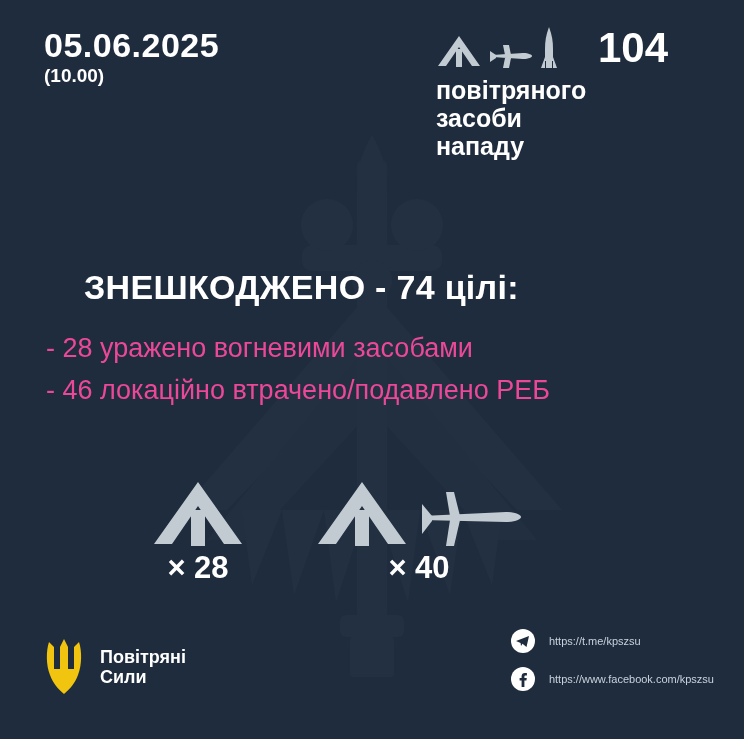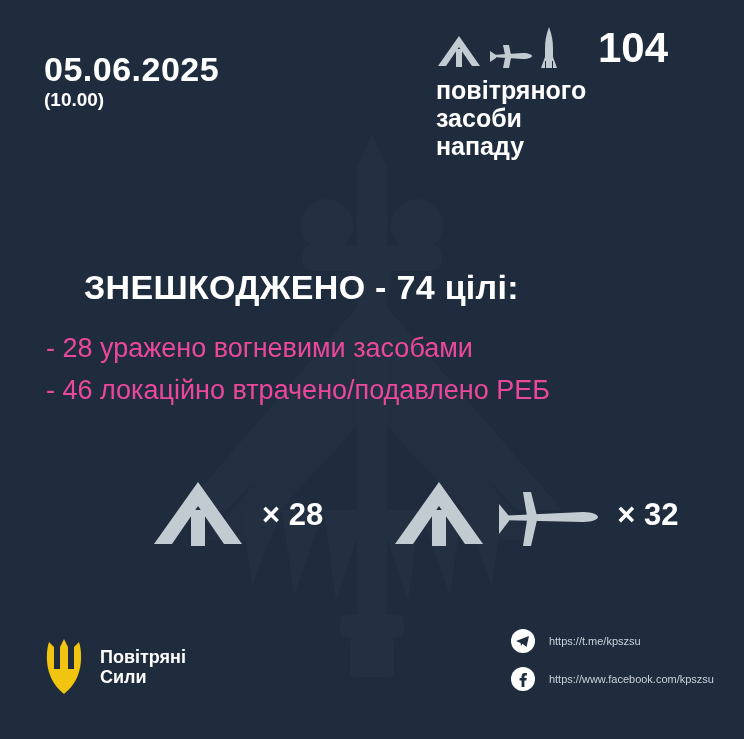--- a/index.html
+++ b/index.html
@@ -31,21 +31,20 @@
     height: 660px;
     opacity: 0.30;
     pointer-events: none;
   }
 
   
   .date-block {
     position: absolute;
     left: 44px;
     top: 28px;
-    margin-top: 24px;
   }
   .date-main {
     color: #ffffff;
     font-size: 34px;
     font-weight: bold;
     letter-spacing: 0.5px;
     line-height: 1.05;
   }
   .date-time {
     color: #ffffff;
@@ -116,21 +115,22 @@
     position: absolute;
     left: 150px;
     top: 480px;
     display: flex;
     align-items: center;
     gap: 68px;
   }
   .count-group {
     display: flex;
     align-items: center;
-    gap: 16px;
+    gap: 0;
+    flex-direction: column;
   }
   .count-icons {
     display: flex;
     align-items: flex-end;
     gap: 10px;
   }
   .count-text {
     color: #ffffff;
     font-size: 31px;
     font-weight: bold;
@@ -268,21 +268,21 @@
           <path d="M48 2 L92 64 L74 64 L48 26 L22 64 L4 64 Z" fill="#c3cbd2"></path>
           <rect x="41" y="30" width="14" height="36" fill="#c3cbd2"></rect>
         </svg>
         <svg width="104" height="60" viewBox="0 0 104 60">
           <path d="M2 26 L86 22 C96 22 101 25 101 27 C101 29 96 32 86 32 L2 30 Z" fill="#c3cbd2"></path>
           <path d="M30 26 L26 2 L34 2 L40 26 Z" fill="#c3cbd2"></path>
           <path d="M30 30 L26 56 L34 56 L40 30 Z" fill="#c3cbd2"></path>
           <path d="M2 14 L12 26 L12 31 L2 44 Z" fill="#c3cbd2"></path>
         </svg>
       </div>
-      <div class="count-text">× 32</div>
+      <div class="count-text">× 40</div>
     </div>
 
   </div>
 
   <div class="footer-brand">
     <svg width="40" height="56" viewBox="0 0 40 56">
       <path d="M20 0 L24 8 L24 30 L30 30 L30 8 L35 3 C38 12 38 26 34 36 C31 44 26 50 20 55 C14 50 9 44 6 36 C2 26 2 12 5 3 L10 8 L10 30 L16 30 L16 8 Z" fill="#f1c40f"></path>
     </svg>
     <div class="brand-text">
       <div>Повітряні</div>

